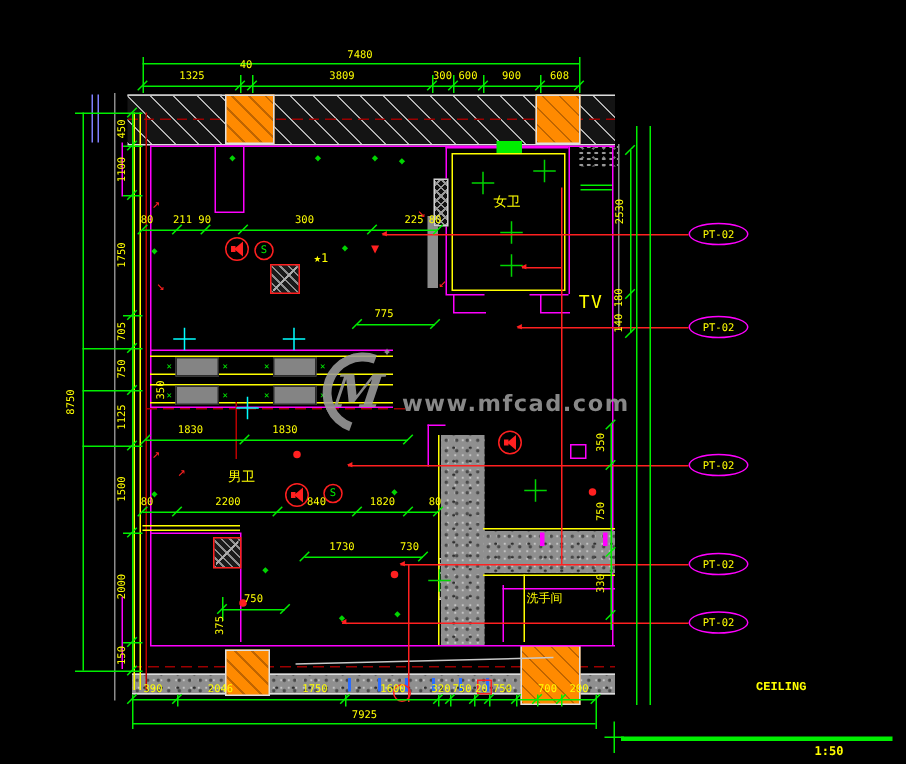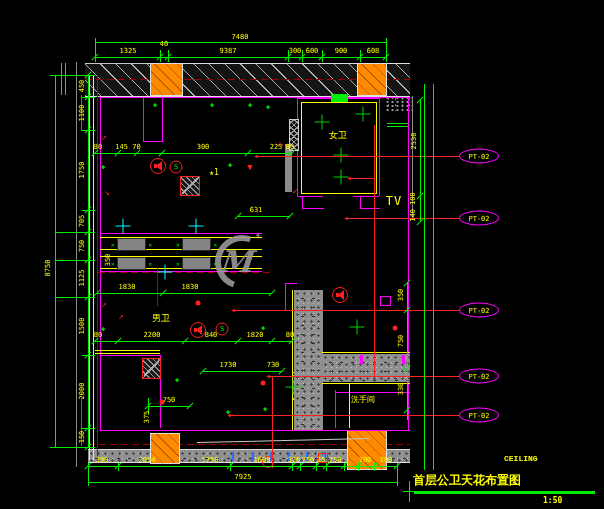--- a/index.html
+++ b/index.html
@@ -241,21 +241,21 @@
   <div class="tk" style="left:160px;top:57px"></div>
   <div class="tk" style="left:168px;top:57px"></div>
   <div class="tk" style="left:288px;top:57px"></div>
   <div class="tk" style="left:302px;top:57px"></div>
   <div class="tk" style="left:322px;top:57px"></div>
   <div class="tk" style="left:360px;top:57px"></div>
   <div class="tk" style="left:386px;top:57px"></div>
   <div class="yt" style="left:240px;top:37px">7480</div>
   <div class="yt" style="left:128px;top:51px">1325</div>
   <div class="yt" style="left:164px;top:44px">40</div>
-  <div class="yt" style="left:228px;top:51px">9387</div>
+  <div class="yt" style="left:228px;top:51px">3809</div>
   <div class="yt" style="left:295px;top:51px">300</div>
   <div class="yt" style="left:312px;top:51px">600</div>
   <div class="yt" style="left:341px;top:51px">900</div>
   <div class="yt" style="left:373px;top:51px">608</div>
 
   <div class="gl" style="left:55px;top:75px;width:1px;height:372px"></div>
   <div class="gl" style="left:88px;top:75px;width:1px;height:372px"></div>
   <div class="gl" style="left:50px;top:75px;width:45px;height:1px"></div>
   <div class="gl" style="left:82px;top:97px;width:13px;height:1px"></div>
   <div class="gl" style="left:82px;top:130px;width:13px;height:1px"></div>
@@ -306,46 +306,46 @@
   <div class="tk" style="left:292px;top:466px"></div>
   <div class="tk" style="left:300px;top:466px"></div>
   <div class="tk" style="left:316px;top:466px"></div>
   <div class="tk" style="left:326px;top:466px"></div>
   <div class="tk" style="left:344px;top:466px"></div>
   <div class="tk" style="left:358px;top:466px"></div>
   <div class="tk" style="left:374px;top:466px"></div>
   <div class="tk" style="left:397px;top:466px"></div>
   <div class="yt" style="left:243px;top:477px">7925</div>
   <div class="yt" style="left:102px;top:460px">390</div>
-  <div class="yt" style="left:147px;top:460px">2054</div>
+  <div class="yt" style="left:147px;top:460px">2046</div>
   <div class="yt" style="left:210px;top:460px">1750</div>
   <div class="yt" style="left:262px;top:460px">1600</div>
   <div class="yt" style="left:294px;top:460px">320</div>
   <div class="yt" style="left:308px;top:460px">750</div>
   <div class="yt" style="left:321px;top:460px">20</div>
   <div class="yt" style="left:335px;top:460px">750</div>
   <div class="yt" style="left:365px;top:460px">700</div>
   <div class="yt" style="left:386px;top:460px">200</div>
 
   <div class="gl" style="left:95px;top:153px;width:197px;height:1px"></div>
   <div class="tk" style="left:95px;top:153px"></div>
   <div class="tk" style="left:118px;top:153px"></div>
   <div class="tk" style="left:137px;top:153px"></div>
   <div class="tk" style="left:162px;top:153px"></div>
   <div class="tk" style="left:248px;top:153px"></div>
   <div class="tk" style="left:292px;top:153px"></div>
   <div class="yt" style="left:98px;top:147px">80</div>
-  <div class="yt" style="left:128px;top:147px">145 70</div>
+  <div class="yt" style="left:128px;top:147px">211 90</div>
   <div class="yt" style="left:203px;top:147px">300</div>
   <div class="yt" style="left:276px;top:147px">225</div>
   <div class="yt" style="left:290px;top:147px">80</div>
   <div class="gl" style="left:238px;top:216px;width:52px;height:1px"></div>
   <div class="tk" style="left:238px;top:216px"></div>
   <div class="tk" style="left:290px;top:216px"></div>
-  <div class="yt" style="left:256px;top:210px">631</div>
+  <div class="yt" style="left:256px;top:210px">775</div>
   <div class="gl" style="left:97px;top:293px;width:175px;height:1px"></div>
   <div class="tk" style="left:97px;top:293px"></div>
   <div class="tk" style="left:163px;top:293px"></div>
   <div class="tk" style="left:272px;top:293px"></div>
   <div class="yt" style="left:127px;top:287px">1830</div>
   <div class="yt" style="left:190px;top:287px">1830</div>
   <div class="yt rot" style="left:108px;top:260px">350</div>
   <div class="gl" style="left:95px;top:341px;width:197px;height:1px"></div>
   <div class="tk" style="left:95px;top:341px"></div>
   <div class="tk" style="left:118px;top:341px"></div>
@@ -388,22 +388,22 @@
   <div class="room" style="left:338px;top:135px">女卫</div>
   <div class="room" style="left:161px;top:318px">男卫</div>
   <div class="room" style="left:363px;top:399px;font-size:8px">洗手间</div>
   <div class="room" style="left:394px;top:201px;font-size:12px;letter-spacing:1px">TV</div>
   <div class="room" style="left:214px;top:172px;font-size:8px">★1</div>
 
   <div class="wm">
     <div class="wm-arc"></div>
     <div class="wm-m">M</div>
     <div class="wm-star">✦</div>
+    <div class="wm-url">www.mfcad.com</div>
   </div>
 
   <div class="gl" style="left:409px;top:481px;width:1px;height:21px"></div>
   <div class="gl" style="left:403px;top:491px;width:13px;height:1px"></div>
-  <div class="tb-title">首层公卫天花布置图</div>
   <div class="tb-sub">CEILING</div>
   <div class="gl" style="left:414px;top:491px;width:181px;height:3px"></div>
   <div class="tb-scale">1:50</div>
 
 </div>
 
 </body></html>

